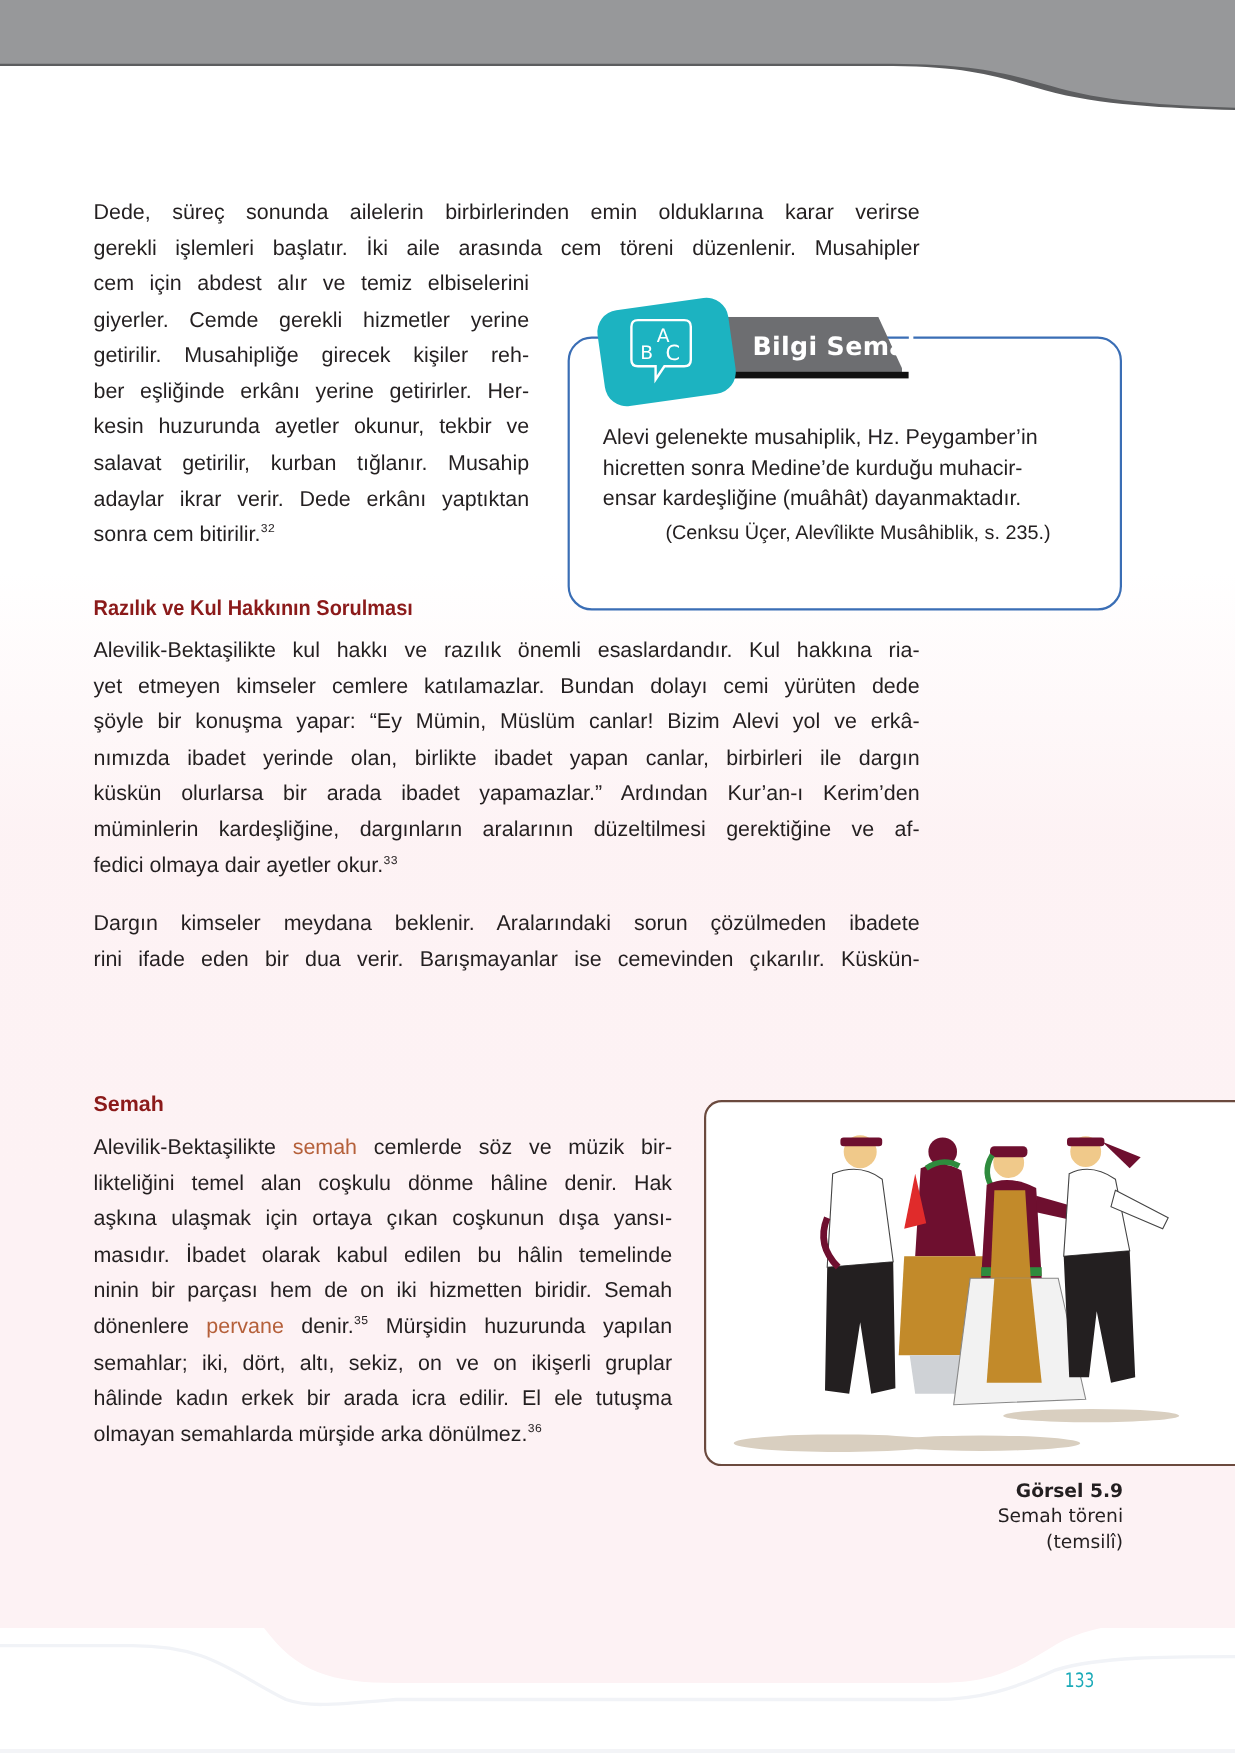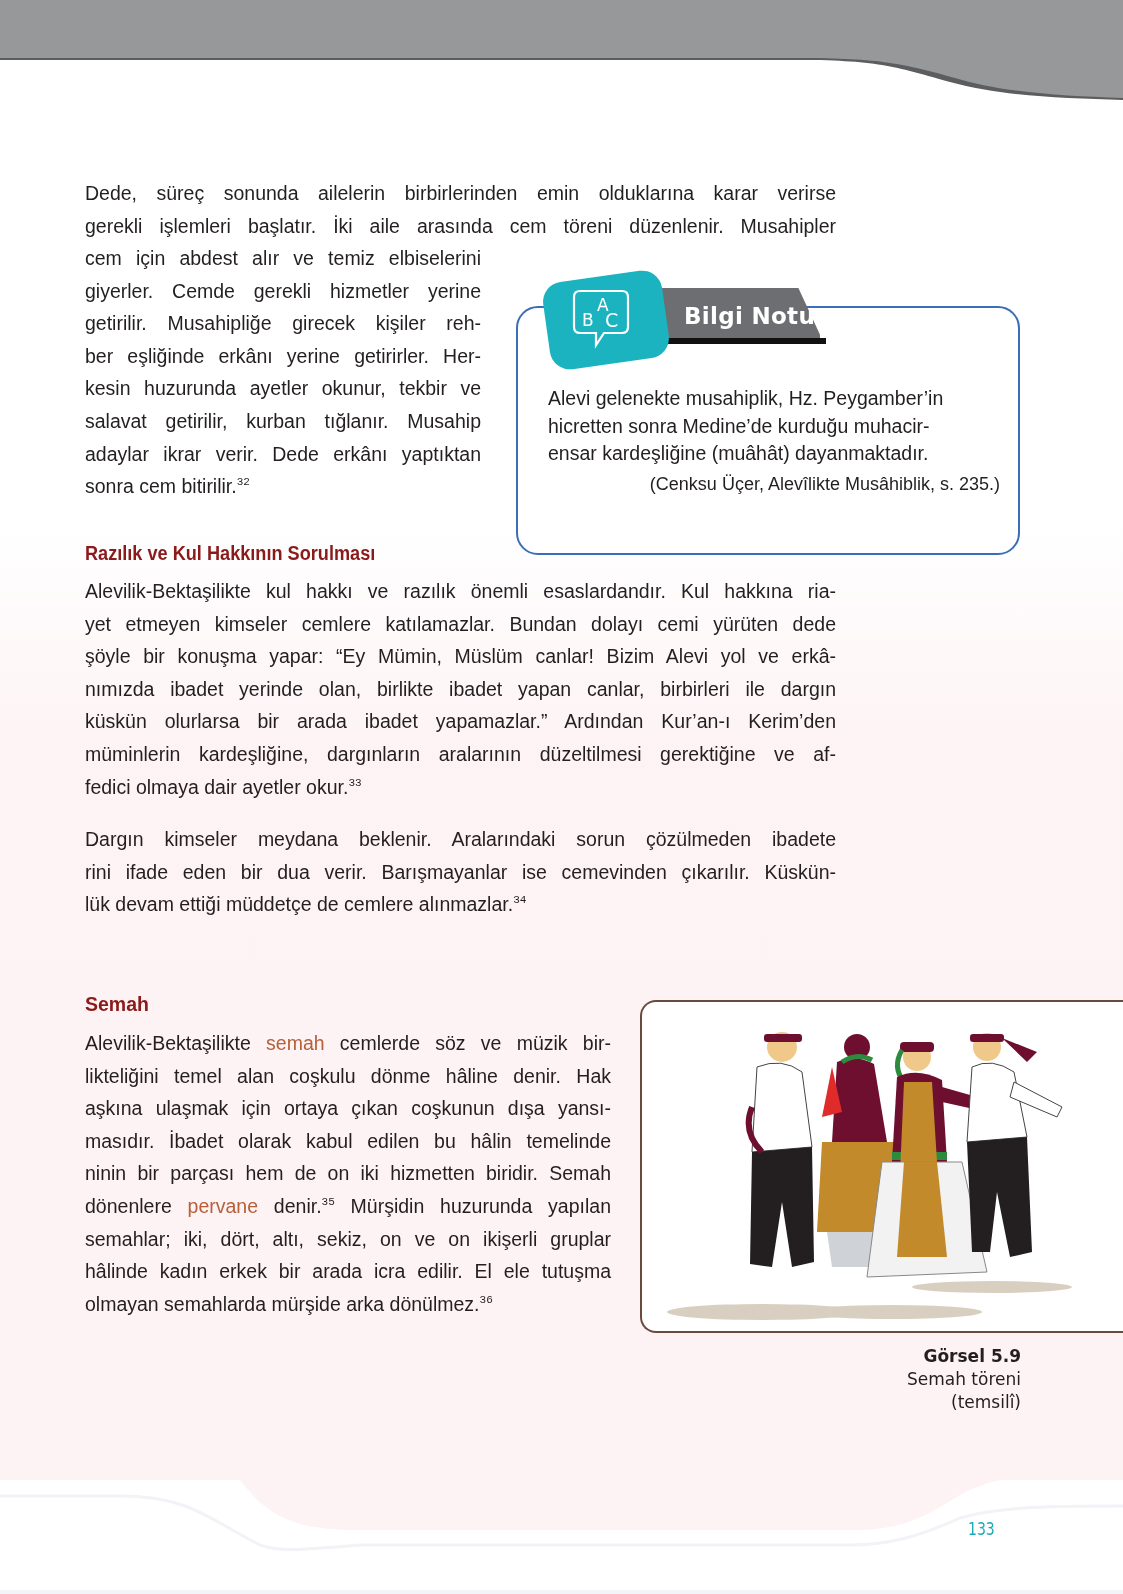--- a/index.html
+++ b/index.html
@@ -59,21 +59,21 @@
     }
     .note-title {
       position: absolute; left: 684px; top: 303px; font-size: 23px; font-weight: bold; color: #ffffff;
       font-family: "DejaVu Sans", sans-serif; letter-spacing: 0.3px;
     }
     .note-text {
       position: absolute; left: 548px; top: 385px; width: 460px;
       font-size: 19.5px; line-height: 27.5px; color: #231f20;
     }
     .note-cite {
-      position: absolute; left: 560px; top: 474px; width: 440px; text-align: right;
+      position: absolute; left: 560px; top: 474px; width: 440px; text-align: center;
       font-size: 18px; color: #231f20;
     }
 
     
     .figure-frame {
       position: absolute; left: 640px; top: 1000px; width: 500px; height: 333px;
       border: 2px solid #6b4a3e; border-right: none; border-radius: 16px 0 0 16px;
       background: #ffffff; overflow: hidden;
     }
     .caption {
@@ -123,21 +123,21 @@
   <div class="note-box"></div>
   <div class="note-tag-bar"></div>
   <div class="note-tag-shadow"></div>
   <div class="note-badge"></div>
   <svg style="position:absolute; left:570px; top:283px;" width="66" height="66" viewBox="0 0 66 66">
     <path d="M10 8 H52 Q58 8 58 14 V44 Q58 50 52 50 H34 L26 62 L26 50 H10 Q4 50 4 44 V14 Q4 8 10 8 Z" fill="none" stroke="#ffffff" stroke-width="2.2"></path>
     <text x="27" y="28" font-family="DejaVu Sans, sans-serif" font-size="17" fill="#ffffff">A</text>
     <text x="12" y="43" font-family="DejaVu Sans, sans-serif" font-size="17" fill="#ffffff">B</text>
     <text x="35" y="44" font-family="DejaVu Sans, sans-serif" font-size="19" fill="#ffffff">C</text>
   </svg>
-  <div class="note-title">Bilgi Notu</div>
+  <div class="note-title">Bilgi Semah</div>
   <div class="note-text">
     <div>Alevi gelenekte musahiplik, Hz. Peygamber’in</div>
     <div>hicretten sonra Medine’de kurduğu muhacir-</div>
     <div>ensar kardeşliğine (muâhât) dayanmaktadır.</div>
   </div>
   <div class="note-cite">(Cenksu Üçer, Alevîlikte Musâhiblik, s. 235.)</div>
 
   <div class="h" style="left:85px; top:542px; font-stretch:condensed; transform:scaleX(0.93); transform-origin:left top;">Razılık ve Kul Hakkının Sorulması</div>
 
   <div class="p" style="left:85px; top:575px; width:751px;">
@@ -146,21 +146,20 @@
     <span class="line">şöyle bir konuşma yapar: “Ey Mümin, Müslüm canlar! Bizim Alevi yol ve erkâ-</span>
     <span class="line">nımızda ibadet yerinde olan, birlikte ibadet yapan canlar, birbirleri ile dargın</span>
     <span class="line">küskün olurlarsa bir arada ibadet yapamazlar.” Ardından Kur’an-ı Kerim’den</span>
     <span class="line">müminlerin kardeşliğine, dargınların aralarının düzeltilmesi gerektiğine ve af-</span>
     <span class="line last"><span>fedici olmaya dair ayetler okur.</span><sup>33</sup></span>
   </div>
 
   <div class="p" style="left:85px; top:823px; width:751px;">
     <span class="line">Dargın kimseler meydana beklenir. Aralarındaki sorun çözülmeden ibadete</span>
     <span class="line">rini ifade eden bir dua verir. Barışmayanlar ise cemevinden çıkarılır. Küskün-</span>
-    <span class="line last"><span>lük devam ettiği müddetçe de cemlere alınmazlar.</span><sup>34</sup></span>
   </div>
 
   <div class="h" style="left:85px; top:993px;">Semah</div>
 
   <div class="p" style="left:85px; top:1027px; width:526px;">
     <span class="line"><span>Alevilik-Bektaşilikte </span><span class="term">semah</span><span> cemlerde söz ve müzik bir-</span></span>
     <span class="line">likteliğini temel alan coşkulu dönme hâline denir. Hak</span>
     <span class="line">aşkına ulaşmak için ortaya çıkan coşkunun dışa yansı-</span>
     <span class="line">masıdır. İbadet olarak kabul edilen bu hâlin temelinde</span>
     <span class="line">ninin bir parçası hem de on iki hizmetten biridir. Semah</span>

